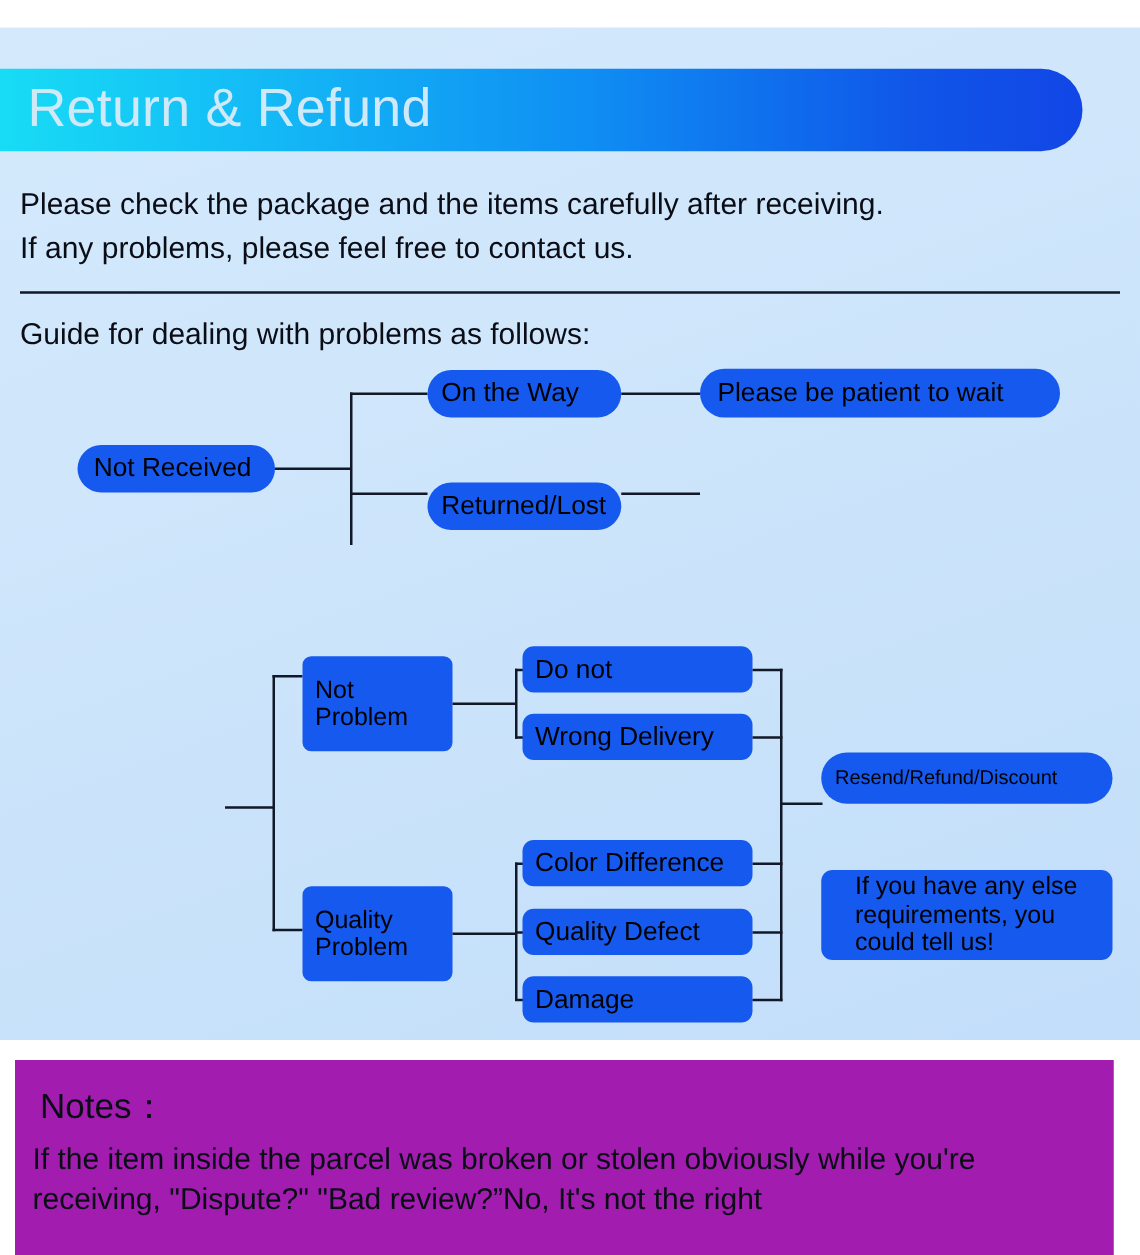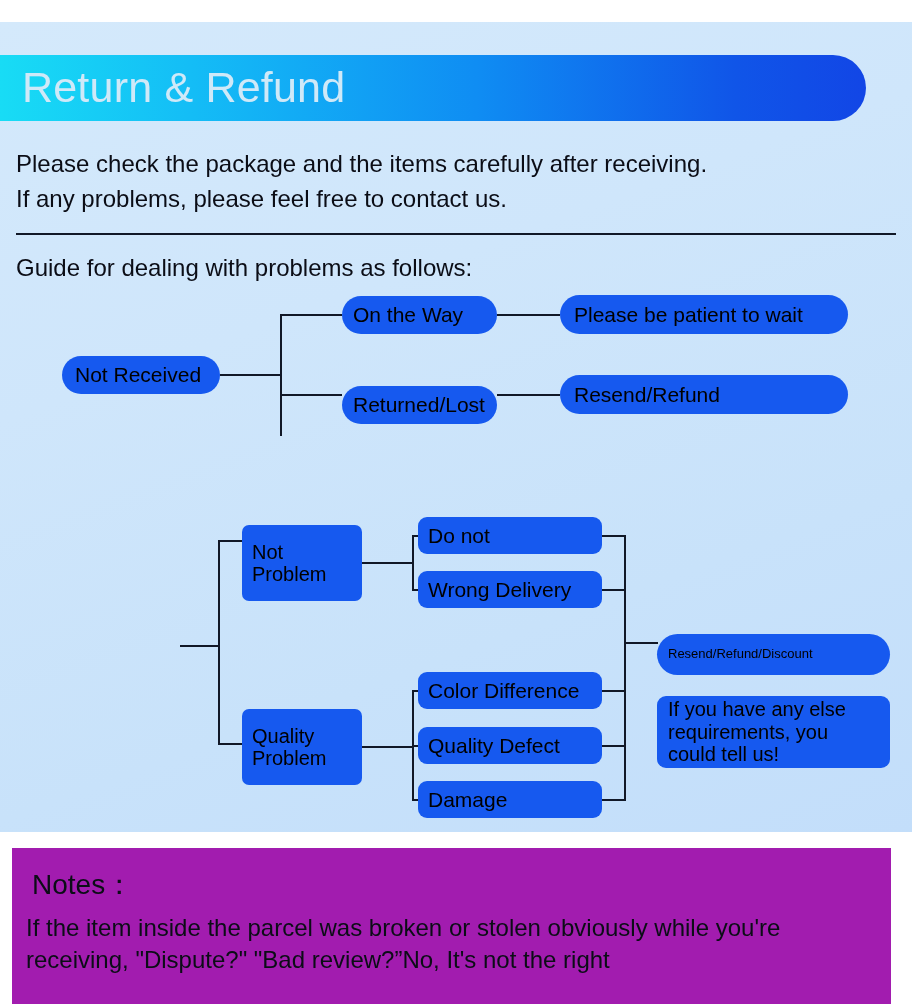--- a/index.html
+++ b/index.html
@@ -108,23 +108,20 @@
   <div class="node pill" style="left:342px;top:354px;width:155px;height:38px;padding:0 11px;font-size:21px;margin-top:10px;">
     <span class="lbl">Returned/Lost</span>
   </div>
 
   <div class="ln lnh" style="left:497px;top:292px;width:63px;"></div>
   <div class="ln lnh" style="left:497px;top:372px;width:63px;"></div>
 
   <div class="node pill" style="left:560px;top:273px;width:288px;height:39px;padding:0 14px;font-size:21px;">
     <span class="lbl">Please be patient to wait</span>
   </div>
-  <div class="node pill" style="left:560px;top:353px;width:288px;height:39px;padding:0 14px;font-size:21px;">
-    <span class="lbl">Resend/Refund</span>
-  </div>
 
 
   <div class="ln lnh" style="left:180px;top:623px;width:39px;"></div>
   <div class="ln lnv" style="left:218px;top:518px;height:205px;"></div>
   <div class="ln lnh" style="left:218px;top:518px;width:24px;"></div>
   <div class="ln lnh" style="left:218px;top:721px;width:24px;"></div>
 
   <div class="node rect" style="left:242px;top:503px;width:120px;height:76px;padding:0 10px;font-size:20px;">
     <span class="lbl"><span>Not</span><br><span>Problem</span></span>
   </div>
@@ -161,25 +158,25 @@
 
   <div class="ln lnh" style="left:602px;top:513px;width:24px;"></div>
   <div class="ln lnh" style="left:602px;top:567px;width:24px;"></div>
   <div class="ln lnh" style="left:602px;top:668px;width:24px;"></div>
   <div class="ln lnh" style="left:602px;top:723px;width:24px;"></div>
   <div class="ln lnh" style="left:602px;top:777px;width:24px;"></div>
 
   <div class="ln lnv" style="left:624px;top:513px;height:266px;"></div>
   <div class="ln lnh" style="left:624px;top:620px;width:34px;"></div>
 
-  <div class="node pill" style="left:657px;top:612px;width:233px;height:41px;padding:0 11px;font-size:13px;">
+  <div class="node pill" style="left:657px;top:580px;width:233px;height:41px;padding:0 11px;font-size:16px;">
     <span class="lbl">Resend/Refund/Discount</span>
   </div>
 
-  <div class="node soft" style="left:657px;top:674px;width:233px;height:72px;padding:0 11px;font-size:20px;">
+  <div class="node soft" style="left:657px;top:674px;width:233px;height:72px;padding:0 27px;font-size:20px;">
     <span class="lbl"><span>If you have any else</span><br><span>requirements, you</span><br><span>could tell us!</span></span>
   </div>
 
 </div>
 
 <div id="notes-panel">
   <div id="notes-title">Notes：</div>
   <div id="notes-body">If the item inside the parcel was broken or stolen obviously while you're receiving, "Dispute?" "Bad review?”No, It's not the right</div>
 </div>
 

